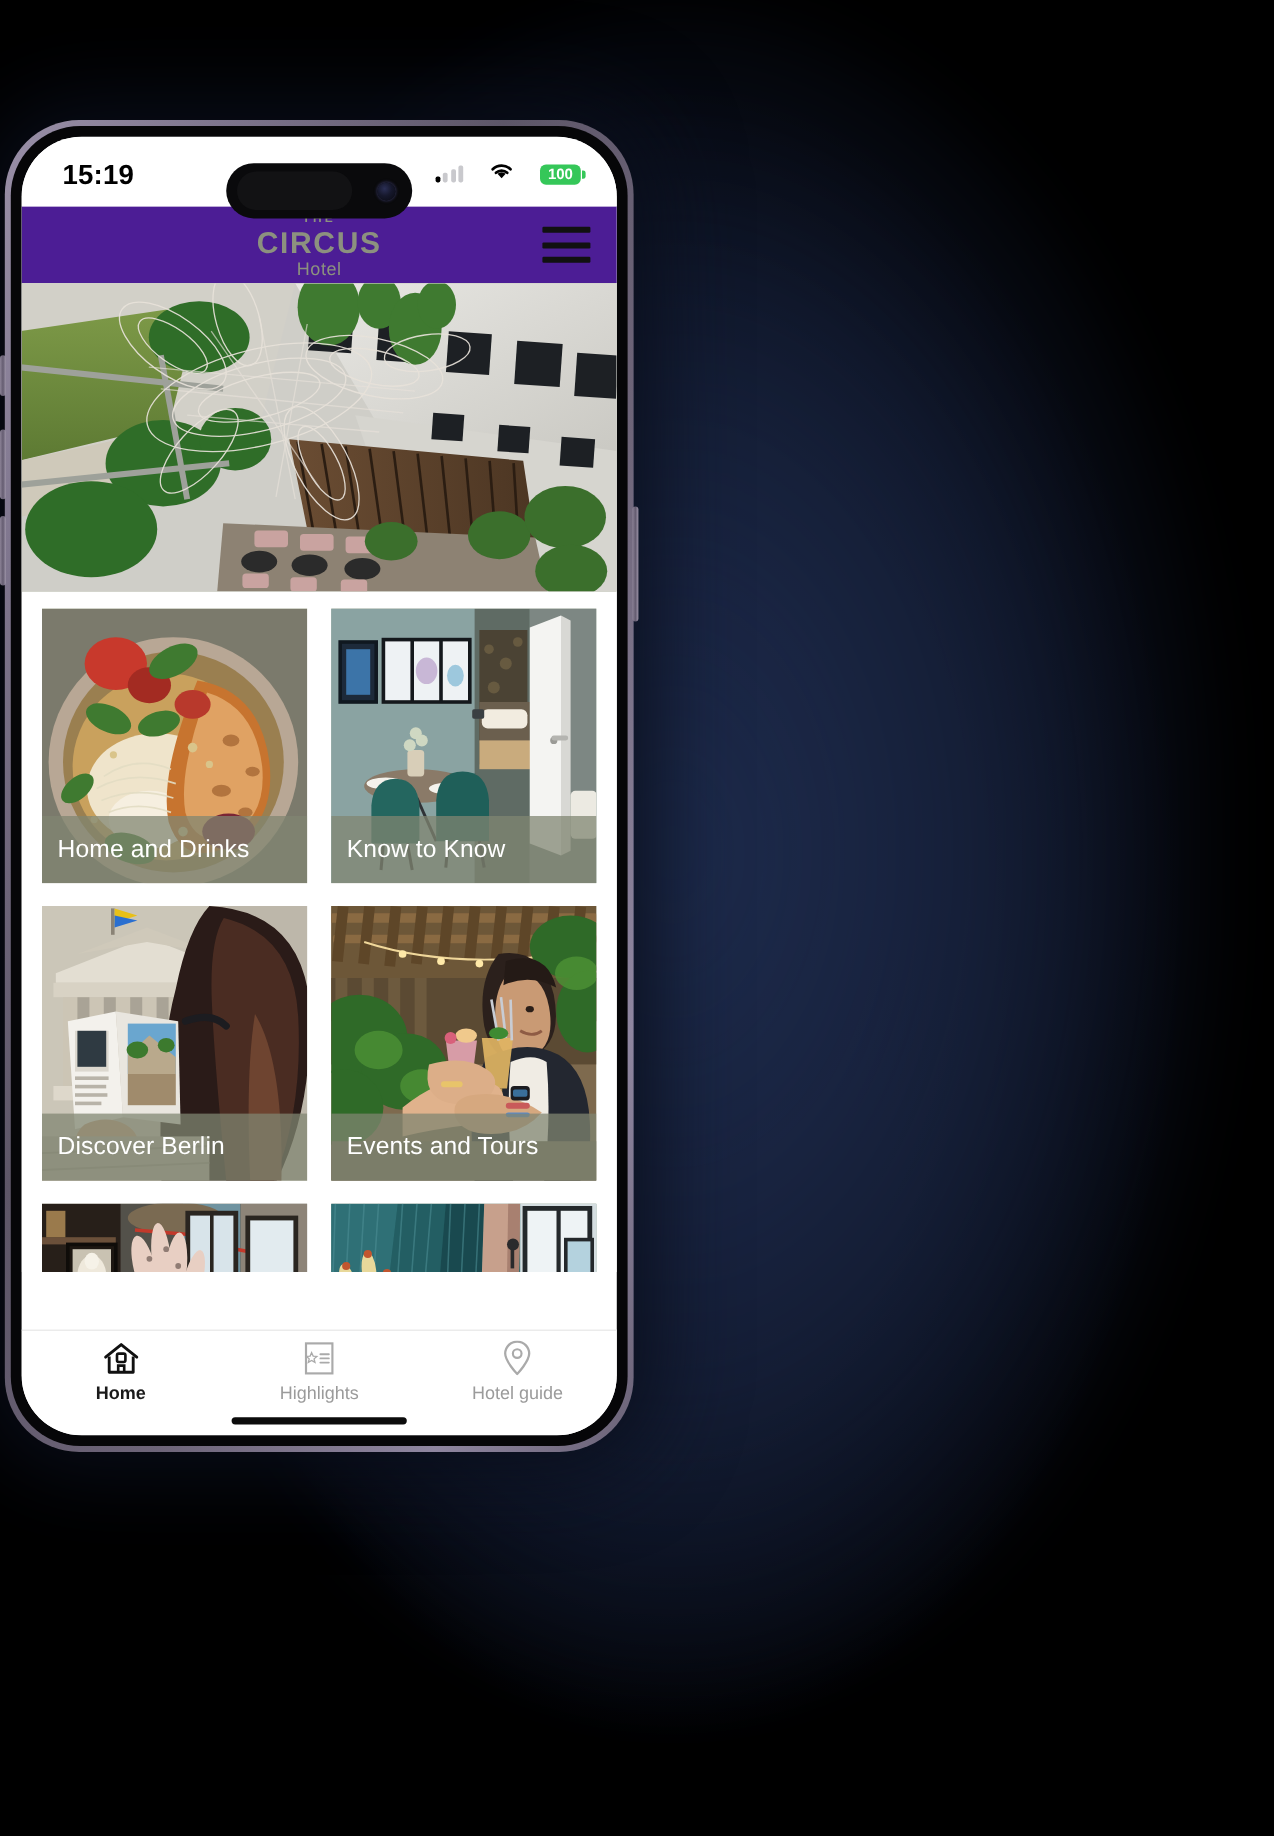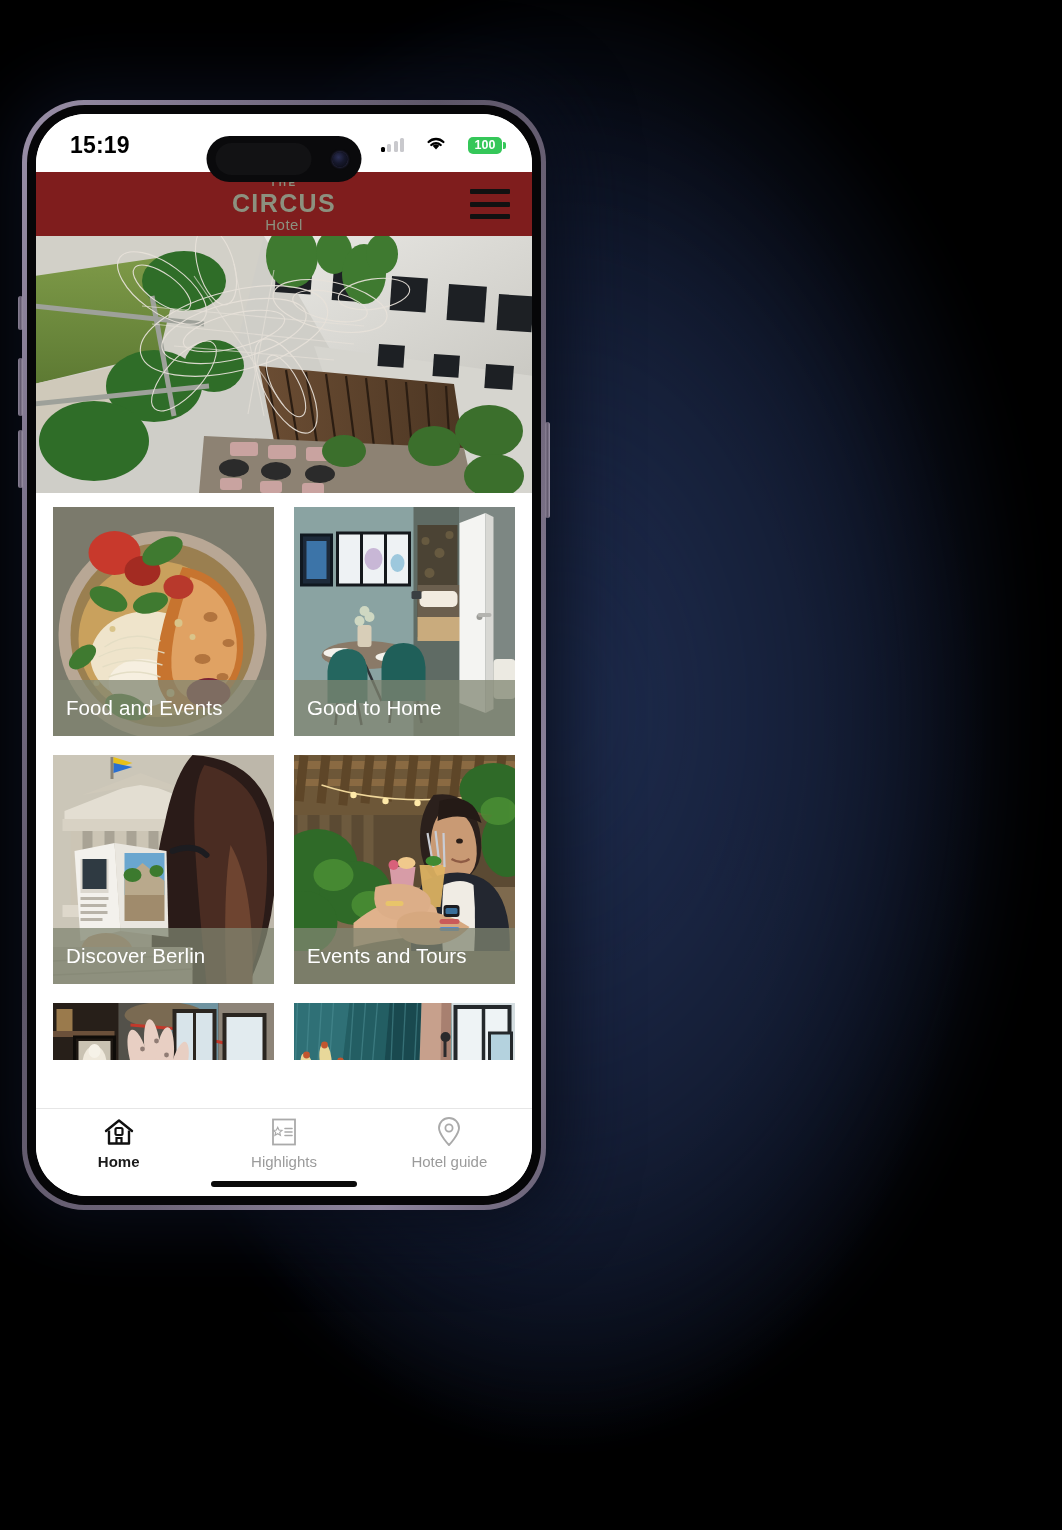--- a/index.html
+++ b/index.html
@@ -30,21 +30,21 @@
     border-radius: 50% / 46%;
     background: radial-gradient(ellipse at 50% 50%,
       rgba(30,44,78,0.85) 0%, rgba(22,32,58,0.6) 45%,
       rgba(12,18,34,0.35) 68%, rgba(0,0,0,0) 84%);
     filter: blur(28px);
   }
 
   
   #phone {
     position: absolute;
-    left: 22px; top: 100px;
+    left: 4px; top: 100px;
     width: 524px; height: 1110px;
     border-radius: 62px;
     background: linear-gradient(115deg,#9a90a8 0%, #7d748c 18%, #5d5668 40%, #6e6579 62%, #8f86a0 84%, #6a6276 100%);
     padding: 5px;
     box-shadow: 0 0 70px 18px rgba(10,14,28,0.9);
   }
   #phone-inner {
     width: 100%; height: 100%;
     border-radius: 58px;
     background: #060608;
@@ -141,21 +141,21 @@
   }
   #camera {
     width: 15px; height: 15px; border-radius: 50%;
     background: radial-gradient(circle at 40% 35%, #2b2f55 0%, #16182c 45%, #090a12 100%);
     box-shadow: 0 0 2px 1px rgba(60,60,110,0.55);
   }
 
   
   #app-header {
     flex: 0 0 64px;
-    background: #7f1d1d;
+    background: #4c1d95;
     display: flex;
     align-items: center;
     justify-content: center;
     position: relative;
     padding-top: 2px;
   }
   #logo { text-align: center; line-height: 1; }
   #logo .the {
     font-size: 10px; letter-spacing: 2.6px; font-weight: bold;
     color: #8c917f; display: block; margin-bottom: 3px;
@@ -459,21 +459,21 @@
                 <path d="M56 170 q24 -10 52 0"></path>
               </g>
               <g fill="#d9c48a">
                 <circle cx="126" cy="116" r="4"></circle>
                   <circle cx="140" cy="130" r="3"></circle>
                 <circle cx="60" cy="122" r="3"></circle>
                   <circle cx="118" cy="186" r="4"></circle>
                 <circle cx="44" cy="176" r="3"></circle>
               </g>
             </svg>
-            <div class="card-label">Food and Events</div>
+            <div class="card-label">Home and Drinks</div>
           </div>
 
           <div class="card">
             <svg viewBox="0 0 222 229" preserveAspectRatio="xMidYMid slice">
               <rect width="222" height="229" fill="#8fa6a5"></rect>
               <rect x="0" y="0" width="120" height="229" fill="#8aa3a2"></rect>
               <rect x="120" y="0" width="46" height="229" fill="#5f6b64"></rect>
               <rect x="166" y="0" width="56" height="229" fill="#7d8783"></rect>
 
               <rect x="8" y="28" width="30" height="50" fill="#1d2a3a" stroke="#101820" stroke-width="3"></rect>
@@ -518,21 +518,21 @@
                   <circle cx="71" cy="104" r="5"></circle>
                 </g>
               <path d="M88 160 q2 -24 22 -24 q20 0 22 24 l0 34 -44 0Z" fill="#1f5f59"></path>
               <path d="M34 164 q2 -22 20 -22 q18 0 20 22 l0 32 -40 0Z" fill="#24665f"></path>
               <line x1="44" y1="196" x2="42" y2="218" stroke="#2f3236" stroke-width="2.5"></line>
               <line x1="64" y1="196" x2="68" y2="218" stroke="#2f3236" stroke-width="2.5"></line>
               <line x1="98" y1="194" x2="96" y2="216" stroke="#2f3236" stroke-width="2.5"></line>
               <line x1="124" y1="194" x2="128" y2="216" stroke="#2f3236" stroke-width="2.5"></line>
               <rect x="118" y="84" width="10" height="8" rx="1.5" fill="#3a3f42"></rect>
             </svg>
-            <div class="card-label">Good to Home</div>
+            <div class="card-label">Know to Know</div>
           </div>
 
           <div class="card">
             <svg viewBox="0 0 222 229" preserveAspectRatio="xMidYMid slice">
               <rect width="222" height="229" fill="#bdb7aa"></rect>
               <rect x="0" y="0" width="140" height="229" fill="#cbc6b8"></rect>
 
               <polygon points="12,56 88,26 164,56 164,64 12,64" fill="#e3ded2"></polygon>
               <polygon points="30,40 88,18 146,40 88,30" fill="#cfc9ba"></polygon>
               <rect x="10" y="64" width="156" height="12" fill="#d8d2c4"></rect>

